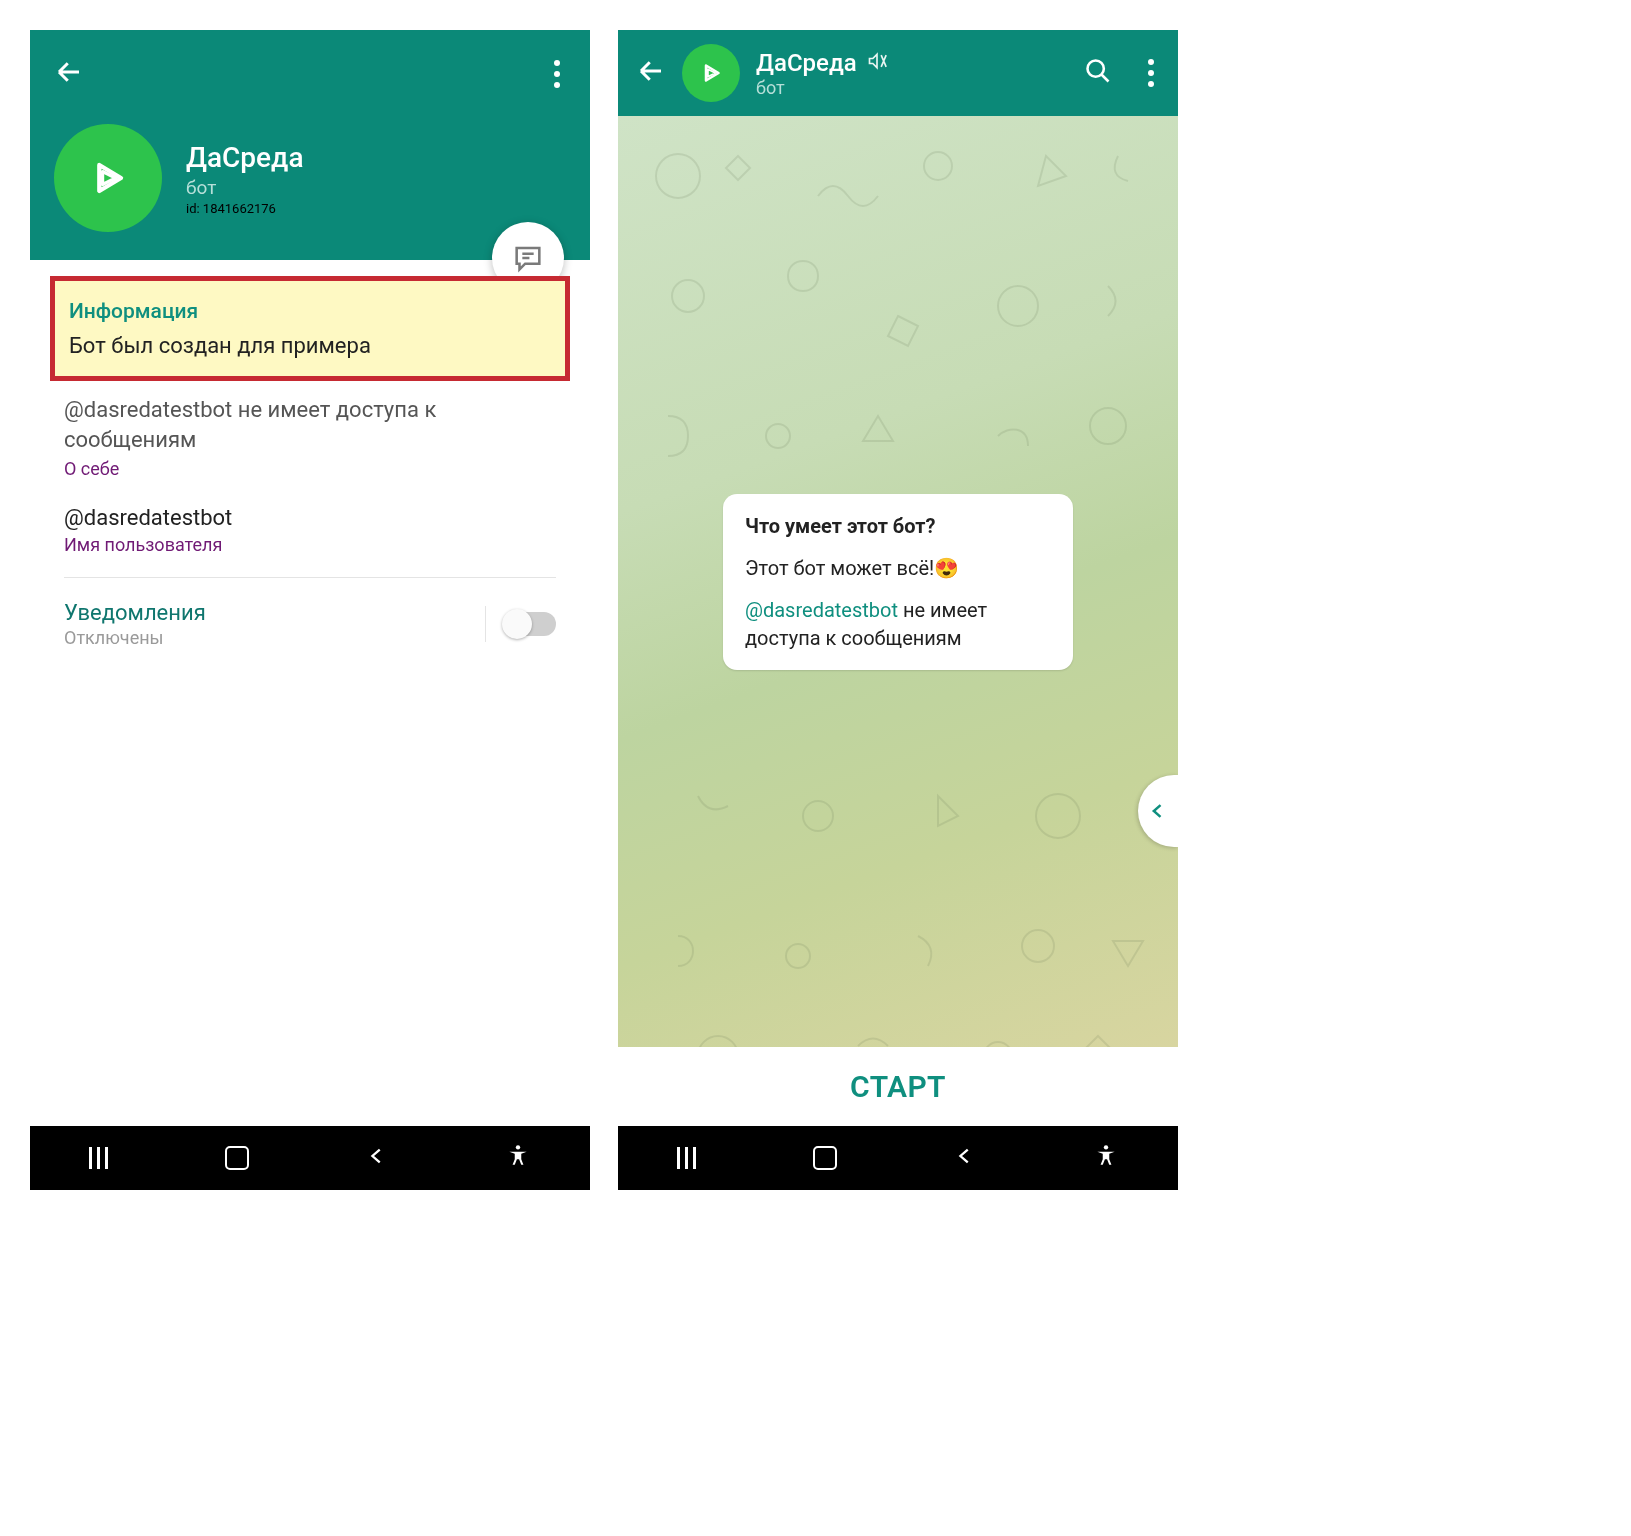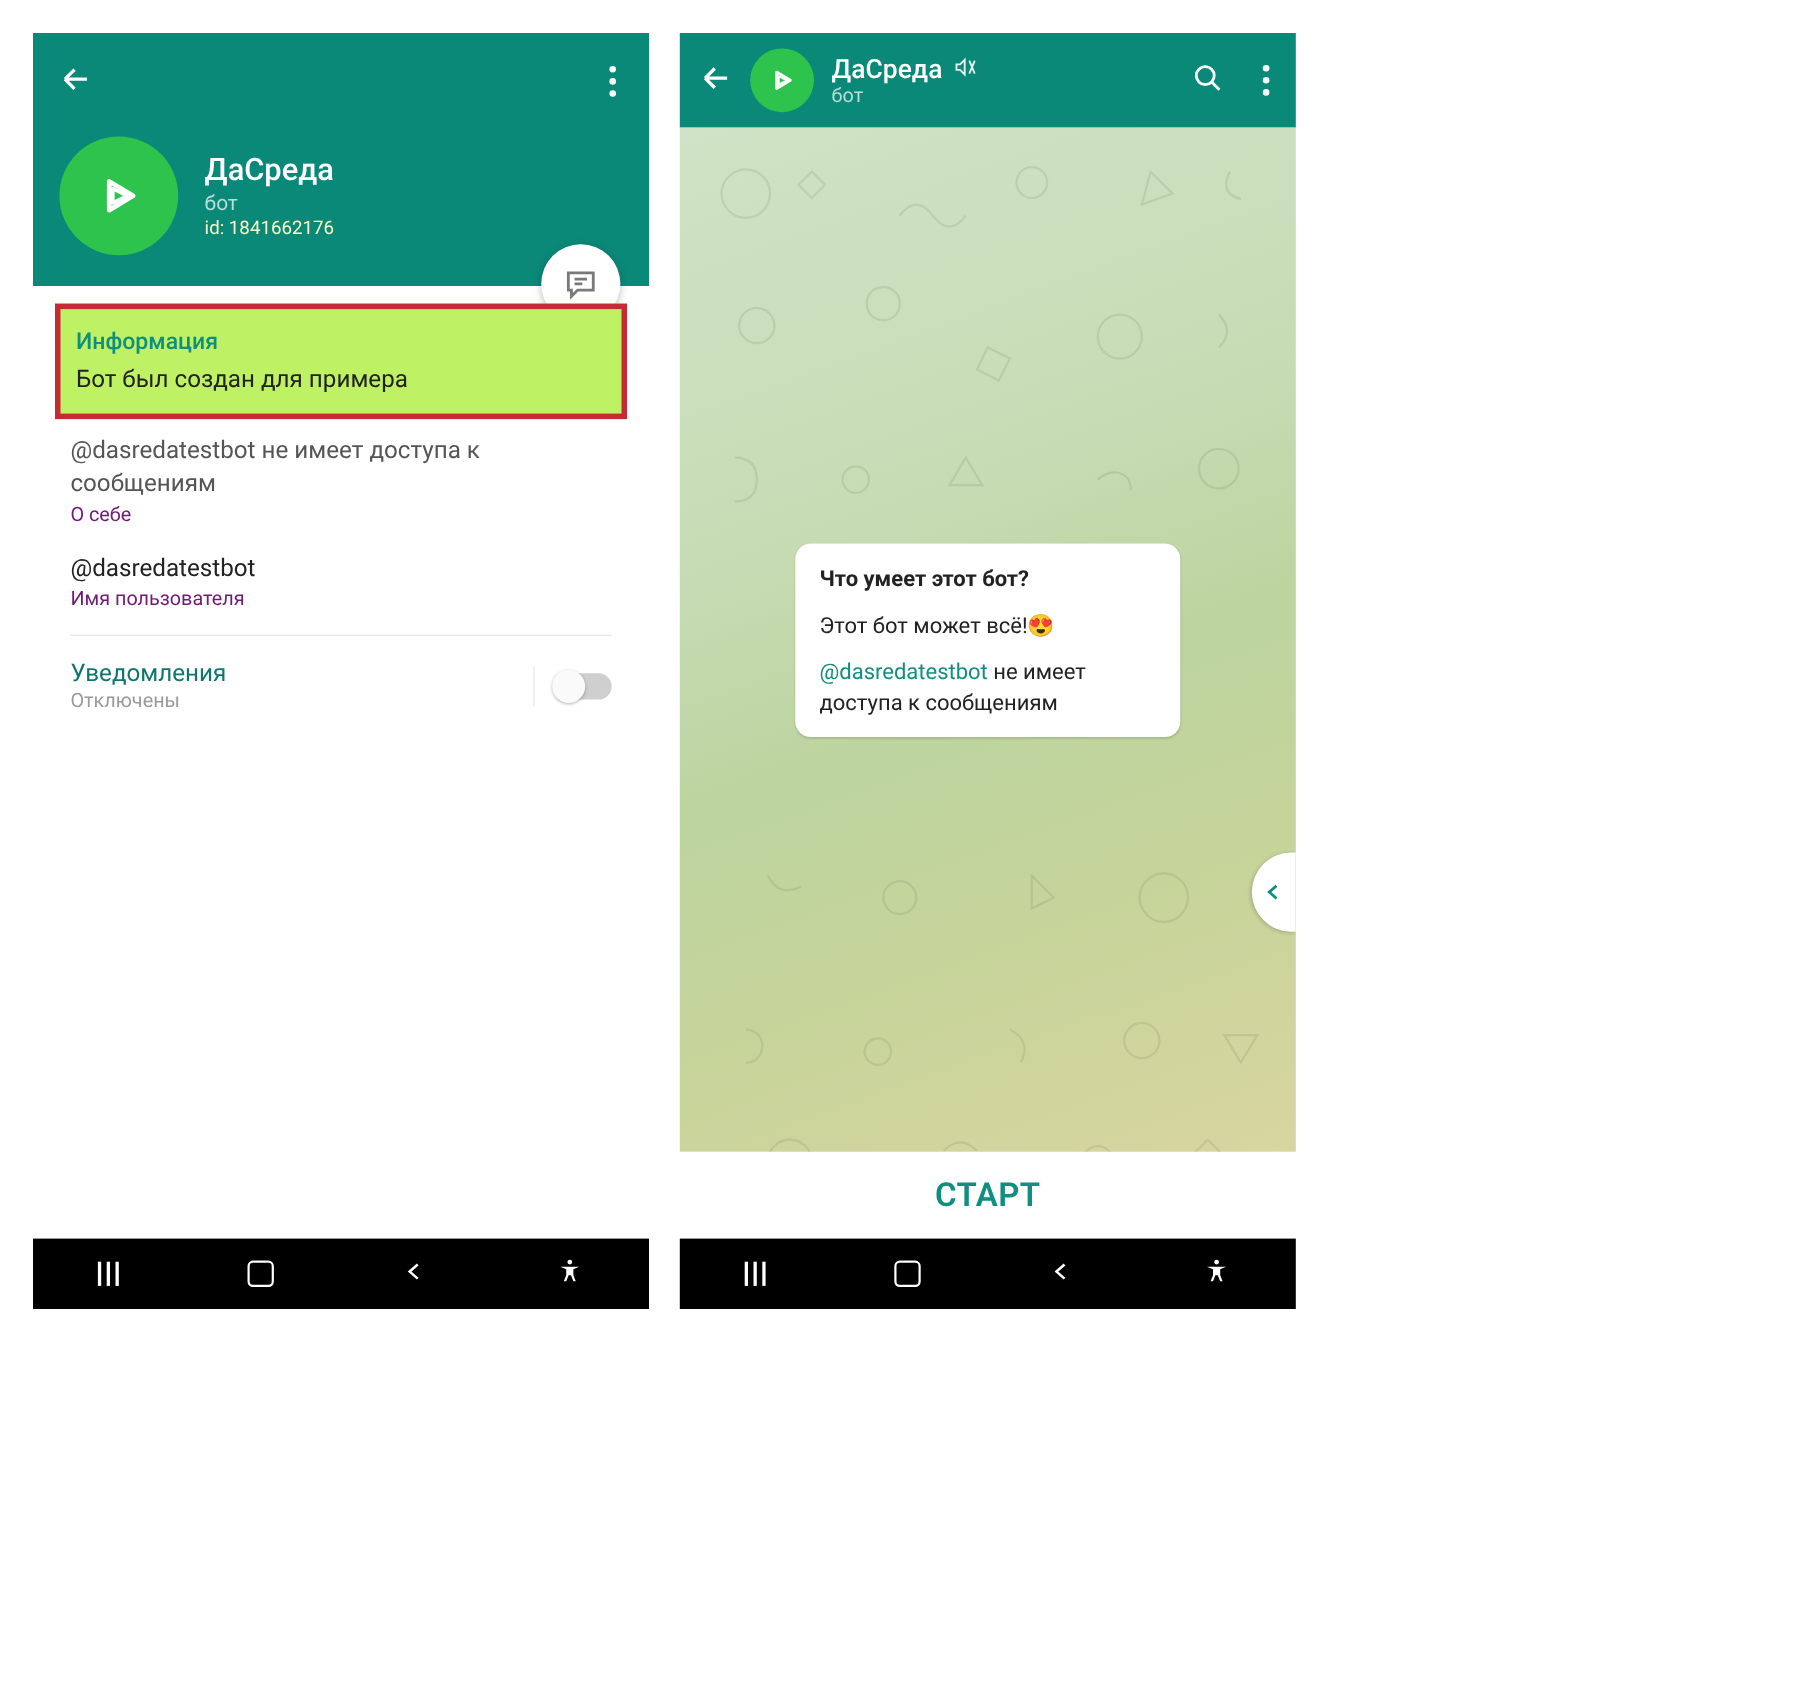--- a/index.html
+++ b/index.html
@@ -45,39 +45,39 @@
       border-radius: 50%;
       background: #2dc34c;
       display: flex;
       align-items: center; justify-content: center;
       flex-shrink: 0;
     }
     .avatar-lg svg { width: 52px; height: 52px; }
     .profile-texts { display: flex; flex-direction: column; gap: 2px; }
     .profile-name { font-size: 28px; font-weight: 500; }
     .profile-sub { font-size: 19px; color: #b6dfd8; }
-    .profile-id { font-size: 17px; color: #fef9c3; }
+    .profile-id { font-size: 13px; color: #000000; }
     .fab {
       position: absolute;
       right: 26px;
       bottom: -34px;
       width: 72px; height: 72px;
       border-radius: 50%;
       background: #fff;
       box-shadow: 0 2px 8px rgba(0,0,0,0.25);
       display: flex; align-items: center; justify-content: center;
     }
     .fab svg { width: 34px; height: 34px; stroke: #7a7a7a; }
     .info-box {
       border: 5px solid #c62a32;
       margin: 16px 20px 0 20px;
       padding: 18px 2px 18px 14px;
       position: relative;
       z-index: 1;
-      background: #bef264;
+      background: #fef9c3;
     }
     .info-title { color: #0f8f7f; font-size: 21px; font-weight: 500; margin-bottom: 10px; }
     .info-desc { font-size: 22px; color: #222; }
     .body-block { padding: 14px 34px 0 34px; }
     .access-text { font-size: 22px; color: #555; line-height: 1.35; }
     .access-text .mention { color: #555; }
     .sublabel { color: #701a75; font-size: 18px; margin-top: 4px; }
     .username-row { margin-top: 26px; }
     .username-row .uname { font-size: 22px; color: #222; }
     .divider { height: 1px; background: #e4e4e4; margin: 22px 0 0 0; }

